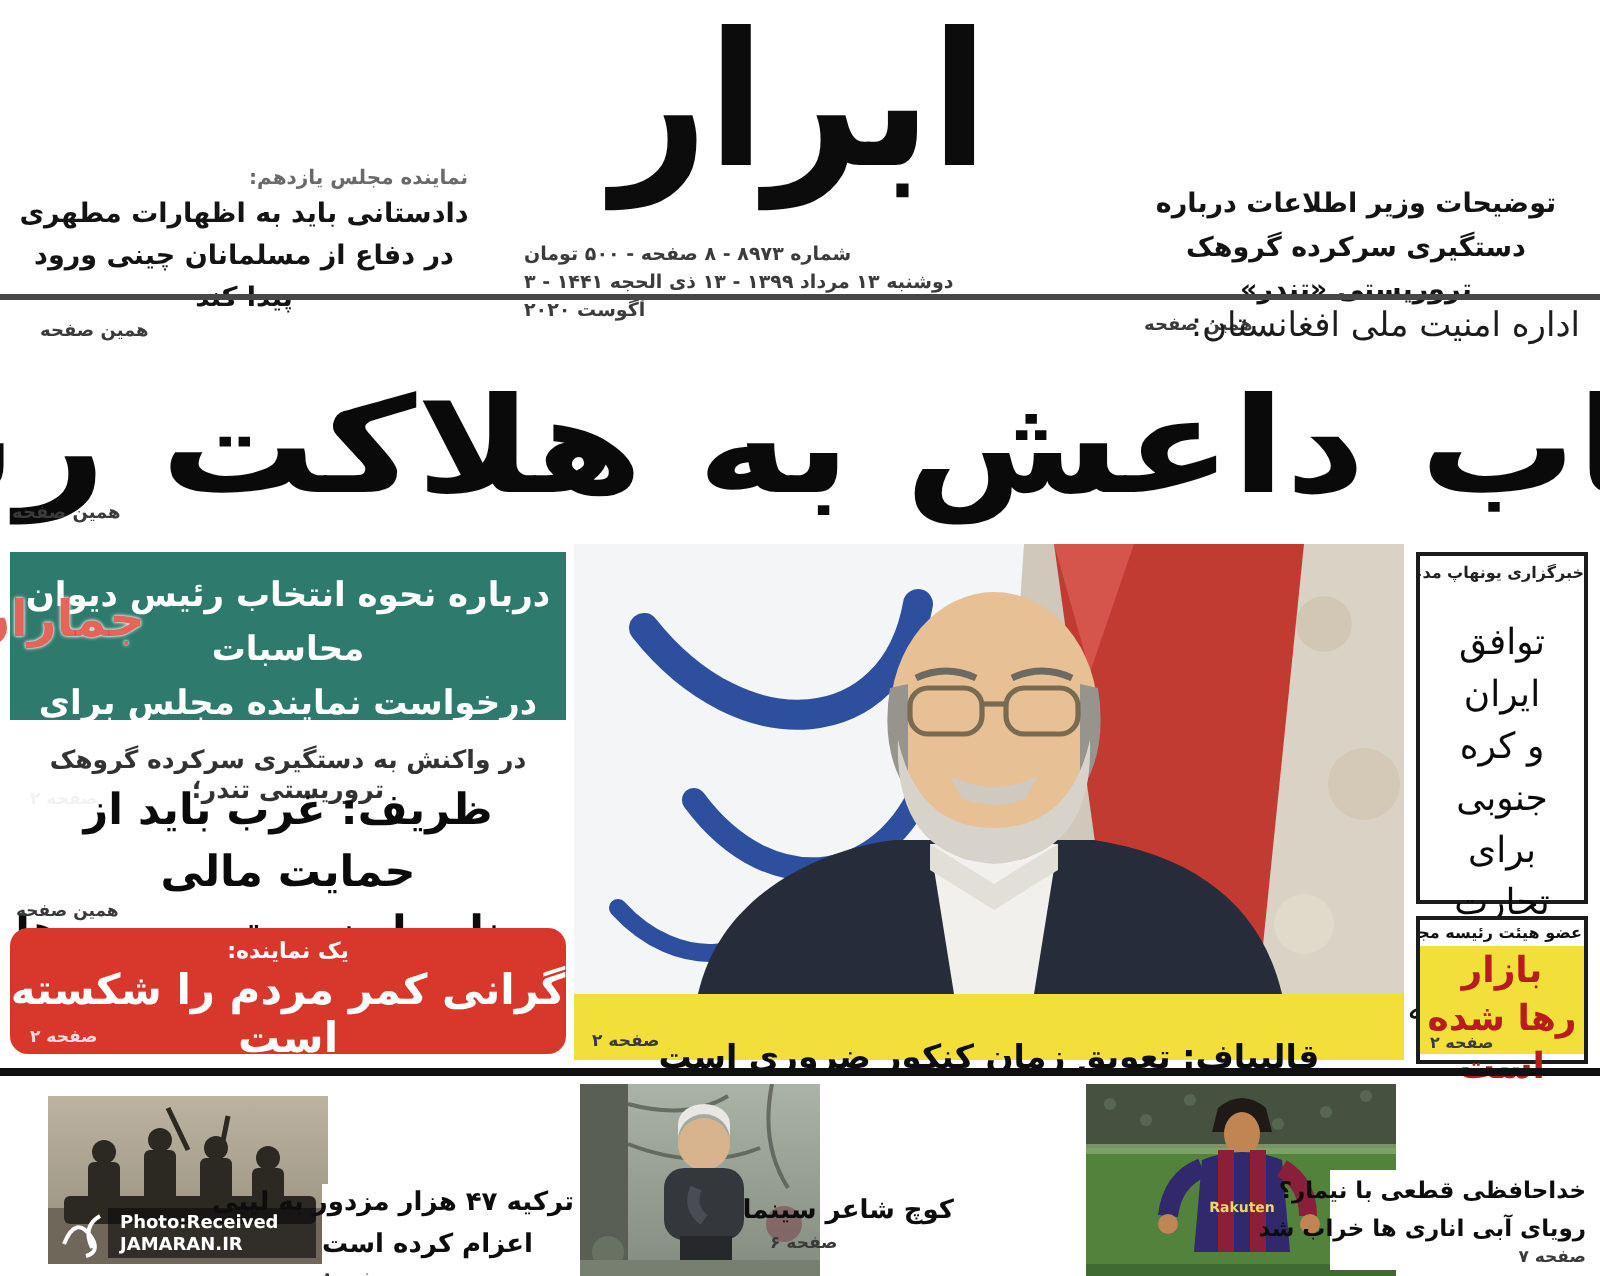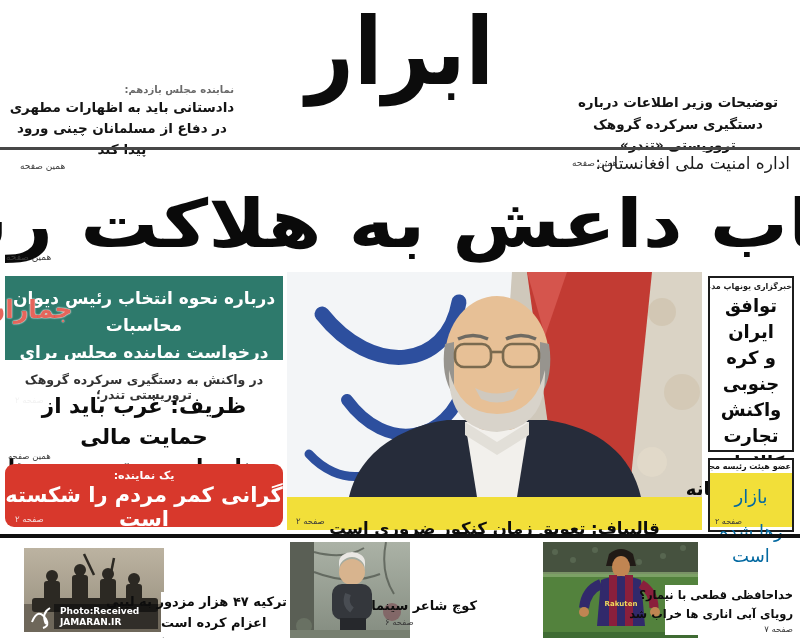--- a/index.html
+++ b/index.html
@@ -1,20 +1,20 @@
 <!DOCTYPE html>
 <html lang="fa" dir="rtl"><head>
 <meta charset="utf-8">
 <style>
   *{margin:0;padding:0;box-sizing:border-box}
   html,body{background:#fff}
   .page{position:relative;width:800px;height:638px;background:#ffffff;overflow:hidden;
         font-family:"DejaVu Sans",sans-serif;direction:rtl;color:#111;margin:0 auto}
   .abs{position:absolute}
-  .pgref{font-size:9px;font-weight:400;color:#3a3a3a}
+  .pgref{font-size:9px;font-weight:700;color:#3a3a3a}
 
   
   .m-topleft{left:6px;top:84px;width:232px;text-align:center}
   .m-topleft .kick{font-size:10px;font-weight:700;color:#6a6a6a;text-align:right;padding-right:4px}
   .m-topleft .hl{font-size:13.5px;font-weight:700;line-height:1.55;margin-top:2px;color:#141414}
   .m-topleft .pgref{text-align:left;padding-left:14px;margin-top:1px}
   .m-title{left:250px;top:0px;width:300px;text-align:center;font-size:64px;font-weight:700;color:#0c0c0c;
            transform:scale(1.30,1.45);transform-origin:50% 0;line-height:1.15;letter-spacing:1px}
   .m-meta{left:262px;top:121px;width:240px;text-align:left;font-size:9.5px;font-weight:700;color:#3c3c3c;line-height:1.45}
   .m-topright{left:562px;top:92px;width:232px;text-align:center}
@@ -44,26 +44,26 @@
 
   
   .photo-main{left:287px;top:272px;width:415px;height:225px;overflow:hidden;background:#cfc8bb}
   .caption-bar{left:287px;top:497px;width:415px;height:33px;background:#f2df39;text-align:center}
   .caption-bar .hl{font-size:16.5px;font-weight:700;padding-top:22px;color:#0d0d0d}
   .caption-bar .pgref{position:absolute;left:9px;bottom:4px;font-size:8.5px}
 
   
   .korea-box{left:708px;top:276px;width:86px;height:176px;border:2px solid #1c1c1c;text-align:center;padding-top:4px;background:#fff}
   .korea-box .kick{font-size:8px;font-weight:700;white-space:nowrap;overflow:hidden;color:#222}
-  .korea-box .hl{font-size:18px;font-weight:700;line-height:1.45;margin-top:2px;color:#0b0b0b}
+  .korea-box .hl{font-size:18px;font-weight:400;line-height:1.45;margin-top:18px;color:#0b0b0b}
   .korea-box .pgref{text-align:left;padding-left:6px;font-size:8px;margin-top:2px}
   .market-box{left:708px;top:458px;width:86px;height:74px;border:2px solid #1c1c1c;background:#fff}
   .market-box .kick{font-size:8px;font-weight:700;text-align:center;padding:2px 1px;white-space:nowrap;overflow:hidden}
   .market-box .body{background:#f2df39;height:54px;text-align:center;position:relative}
-  .market-box .hl{font-size:18px;font-weight:400;line-height:1.3;padding-top:12px;color:#0369a1}
+  .market-box .hl{font-size:18px;font-weight:700;line-height:1.3;padding-top:1px;color:#b91c1c}
   .market-box .pgref{position:absolute;left:5px;bottom:1px;font-size:8px}
 
   .divider2{left:0;top:534px;width:800px;height:4px;background:#101010}
 
   
   .photo{overflow:hidden}
   .libya-photo{left:8px;top:548px;width:156px;height:84px}
   .libya-text{right:513px;top:592px;width:126px;text-align:left;background:#fff}
   .libya-text .hl{font-size:13px;font-weight:700;line-height:1.6;white-space:nowrap;color:#0d0d0d}
   .libya-text .pgref{font-size:8.5px;margin-top:1px}
@@ -83,20 +83,24 @@
 <div class="page">
 
   <div class="abs m-topleft">
     <div class="kick">نماینده مجلس یازدهم:</div>
     <div class="hl">دادستانی باید به اظهارات مطهری در دفاع از مسلمانان چینی ورود پیدا کند</div>
     <div class="pgref">همین صفحه</div>
   </div>
 
   <div class="abs m-title">ابرار</div>
 
+  <div class="abs m-meta">
+    <div>شماره ۸۹۷۳ - ۸ صفحه - ۵۰۰ تومان</div>
+    <div>دوشنبه ۱۳ مرداد ۱۳۹۹ - ۱۳ ذی الحجه ۱۴۴۱ - ۳ آگوست ۲۰۲۰</div>
+  </div>
 
   <div class="abs m-topright">
     <div class="hl">توضیحات وزیر اطلاعات درباره دستگیری سرکرده گروهک تروریستی «تندر»</div>
     <div class="pgref">همین صفحه</div>
   </div>
 
   <div class="abs divider1"></div>
 
   <div class="abs lead-kick">اداره امنیت ملی افغانستان:</div>
   <div class="abs lead-hl">قصاب داعش به هلاکت رسید</div>
@@ -154,21 +158,21 @@
   <div class="abs caption-bar">
     <div class="hl">قالیباف: تعویق زمان کنکور ضروری است</div>
     <div class="pgref">صفحه ۲</div>
   </div>
 
   <div class="abs korea-box">
     <div class="kick">خبرگزاری یونهاپ مدعی شد</div>
     <div class="hl">
       <div>توافق ایران</div>
       <div>و کره جنوبی</div>
-      <div>واکنش تجارت</div>
+      <div>برای تجارت</div>
       <div>کالاهای</div>
       <div>بشردوستانه</div>
     </div>
     <div class="pgref">همین صفحه</div>
   </div>
 
   <div class="abs market-box">
     <div class="kick">عضو هیئت رئیسه مجلس:</div>
     <div class="body">
       <div class="hl">بازار</div>

